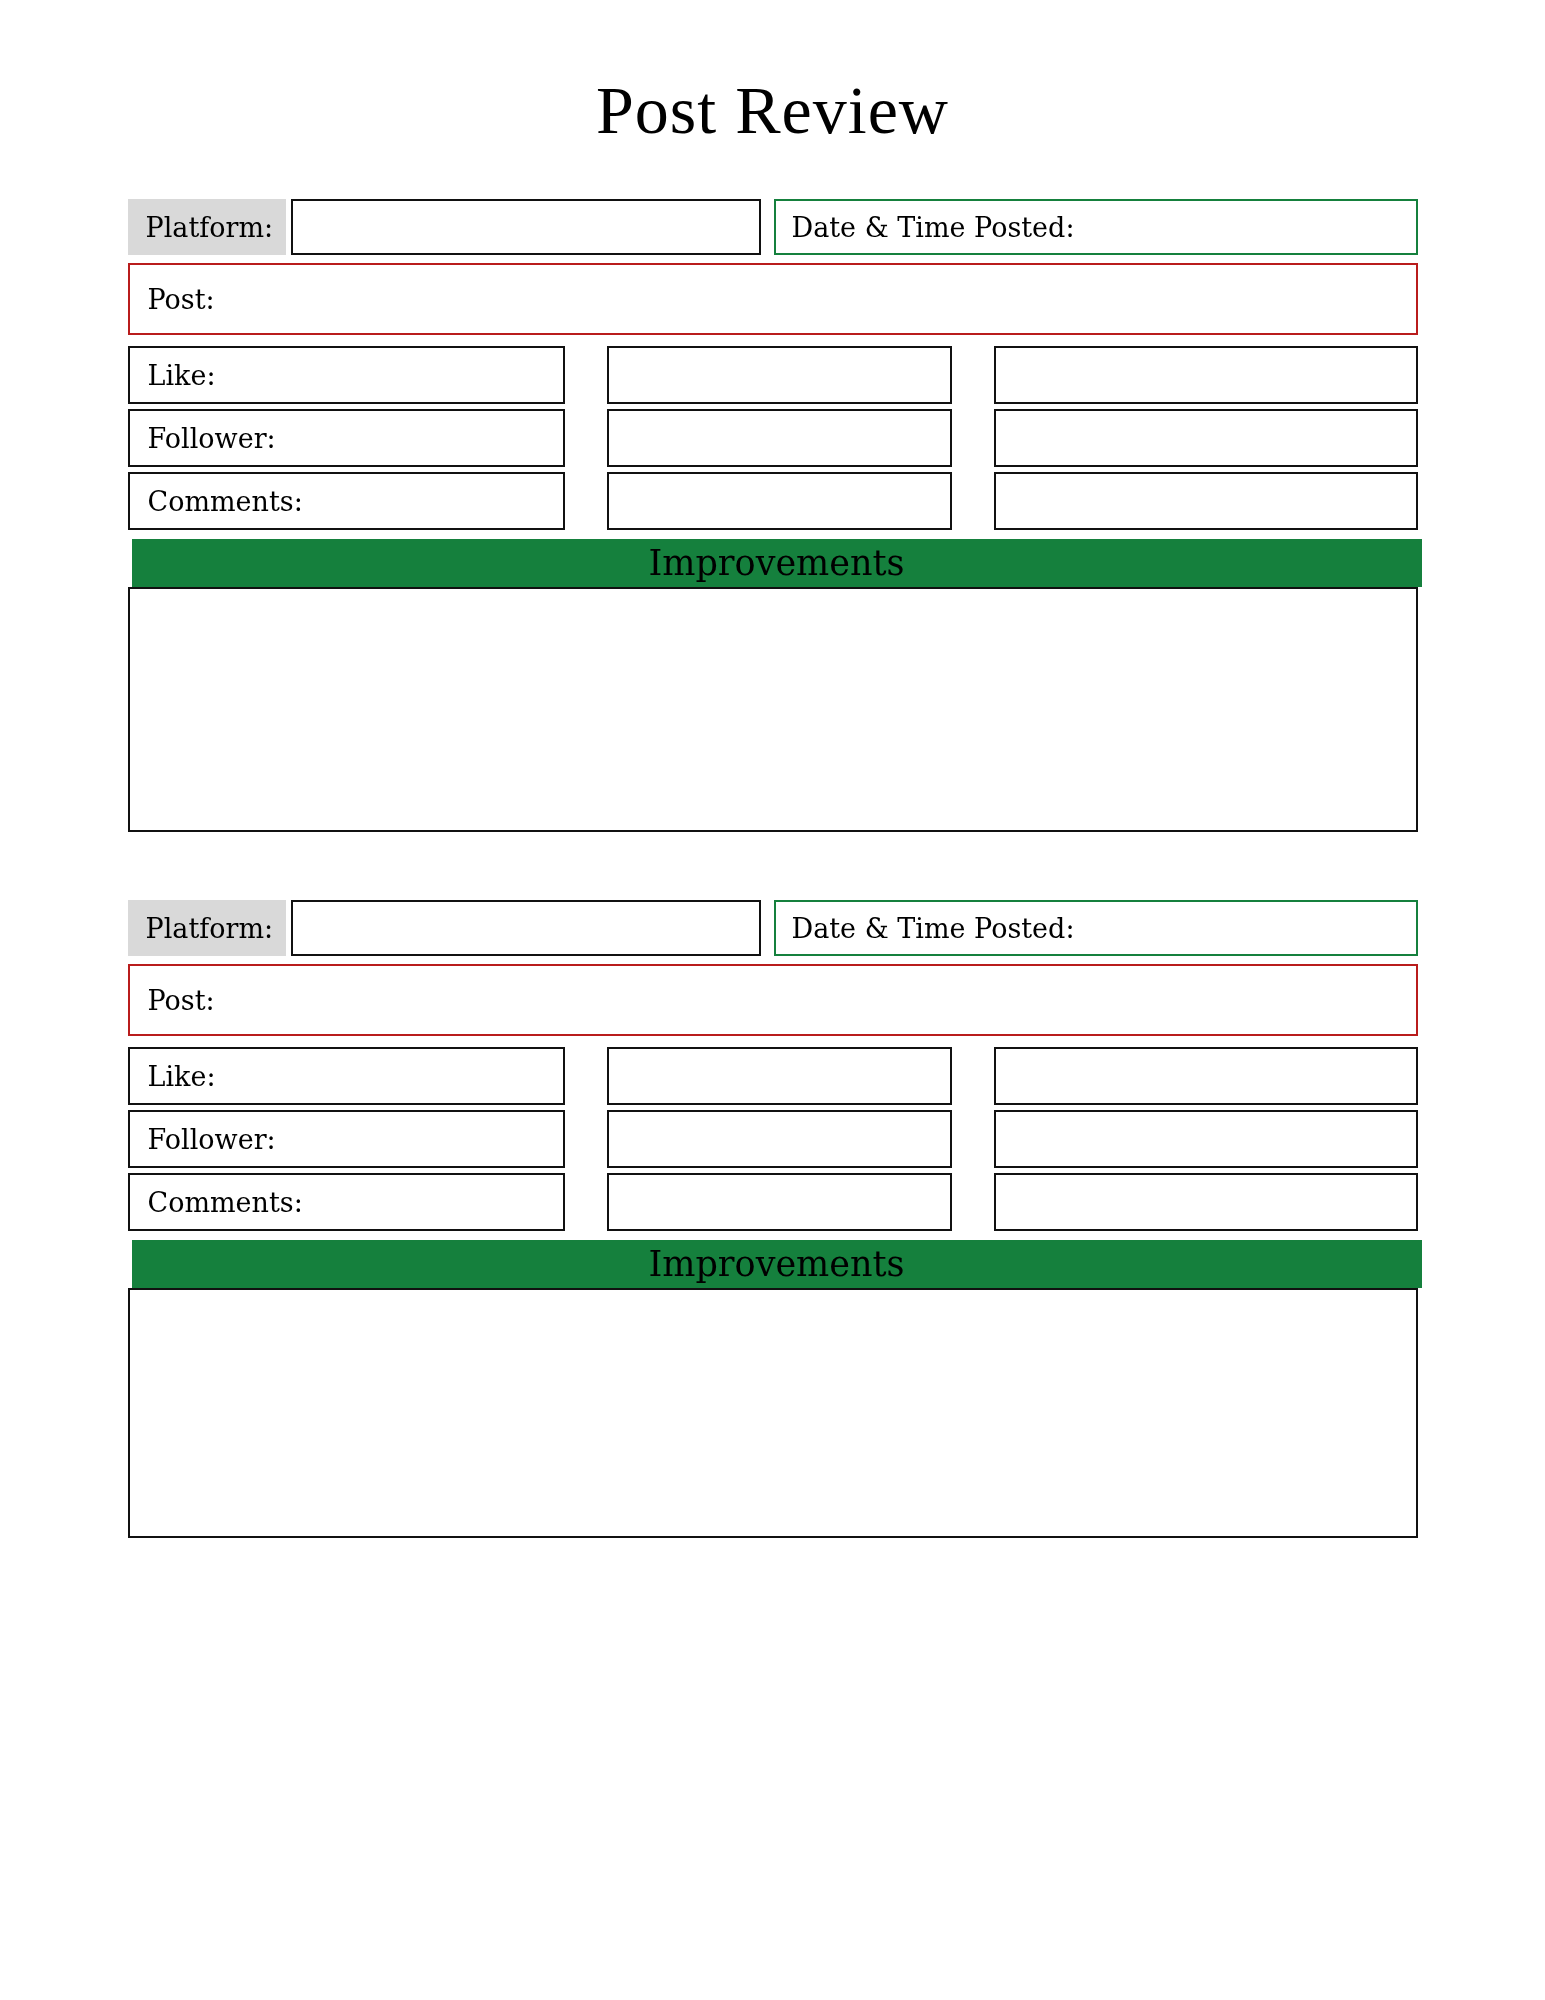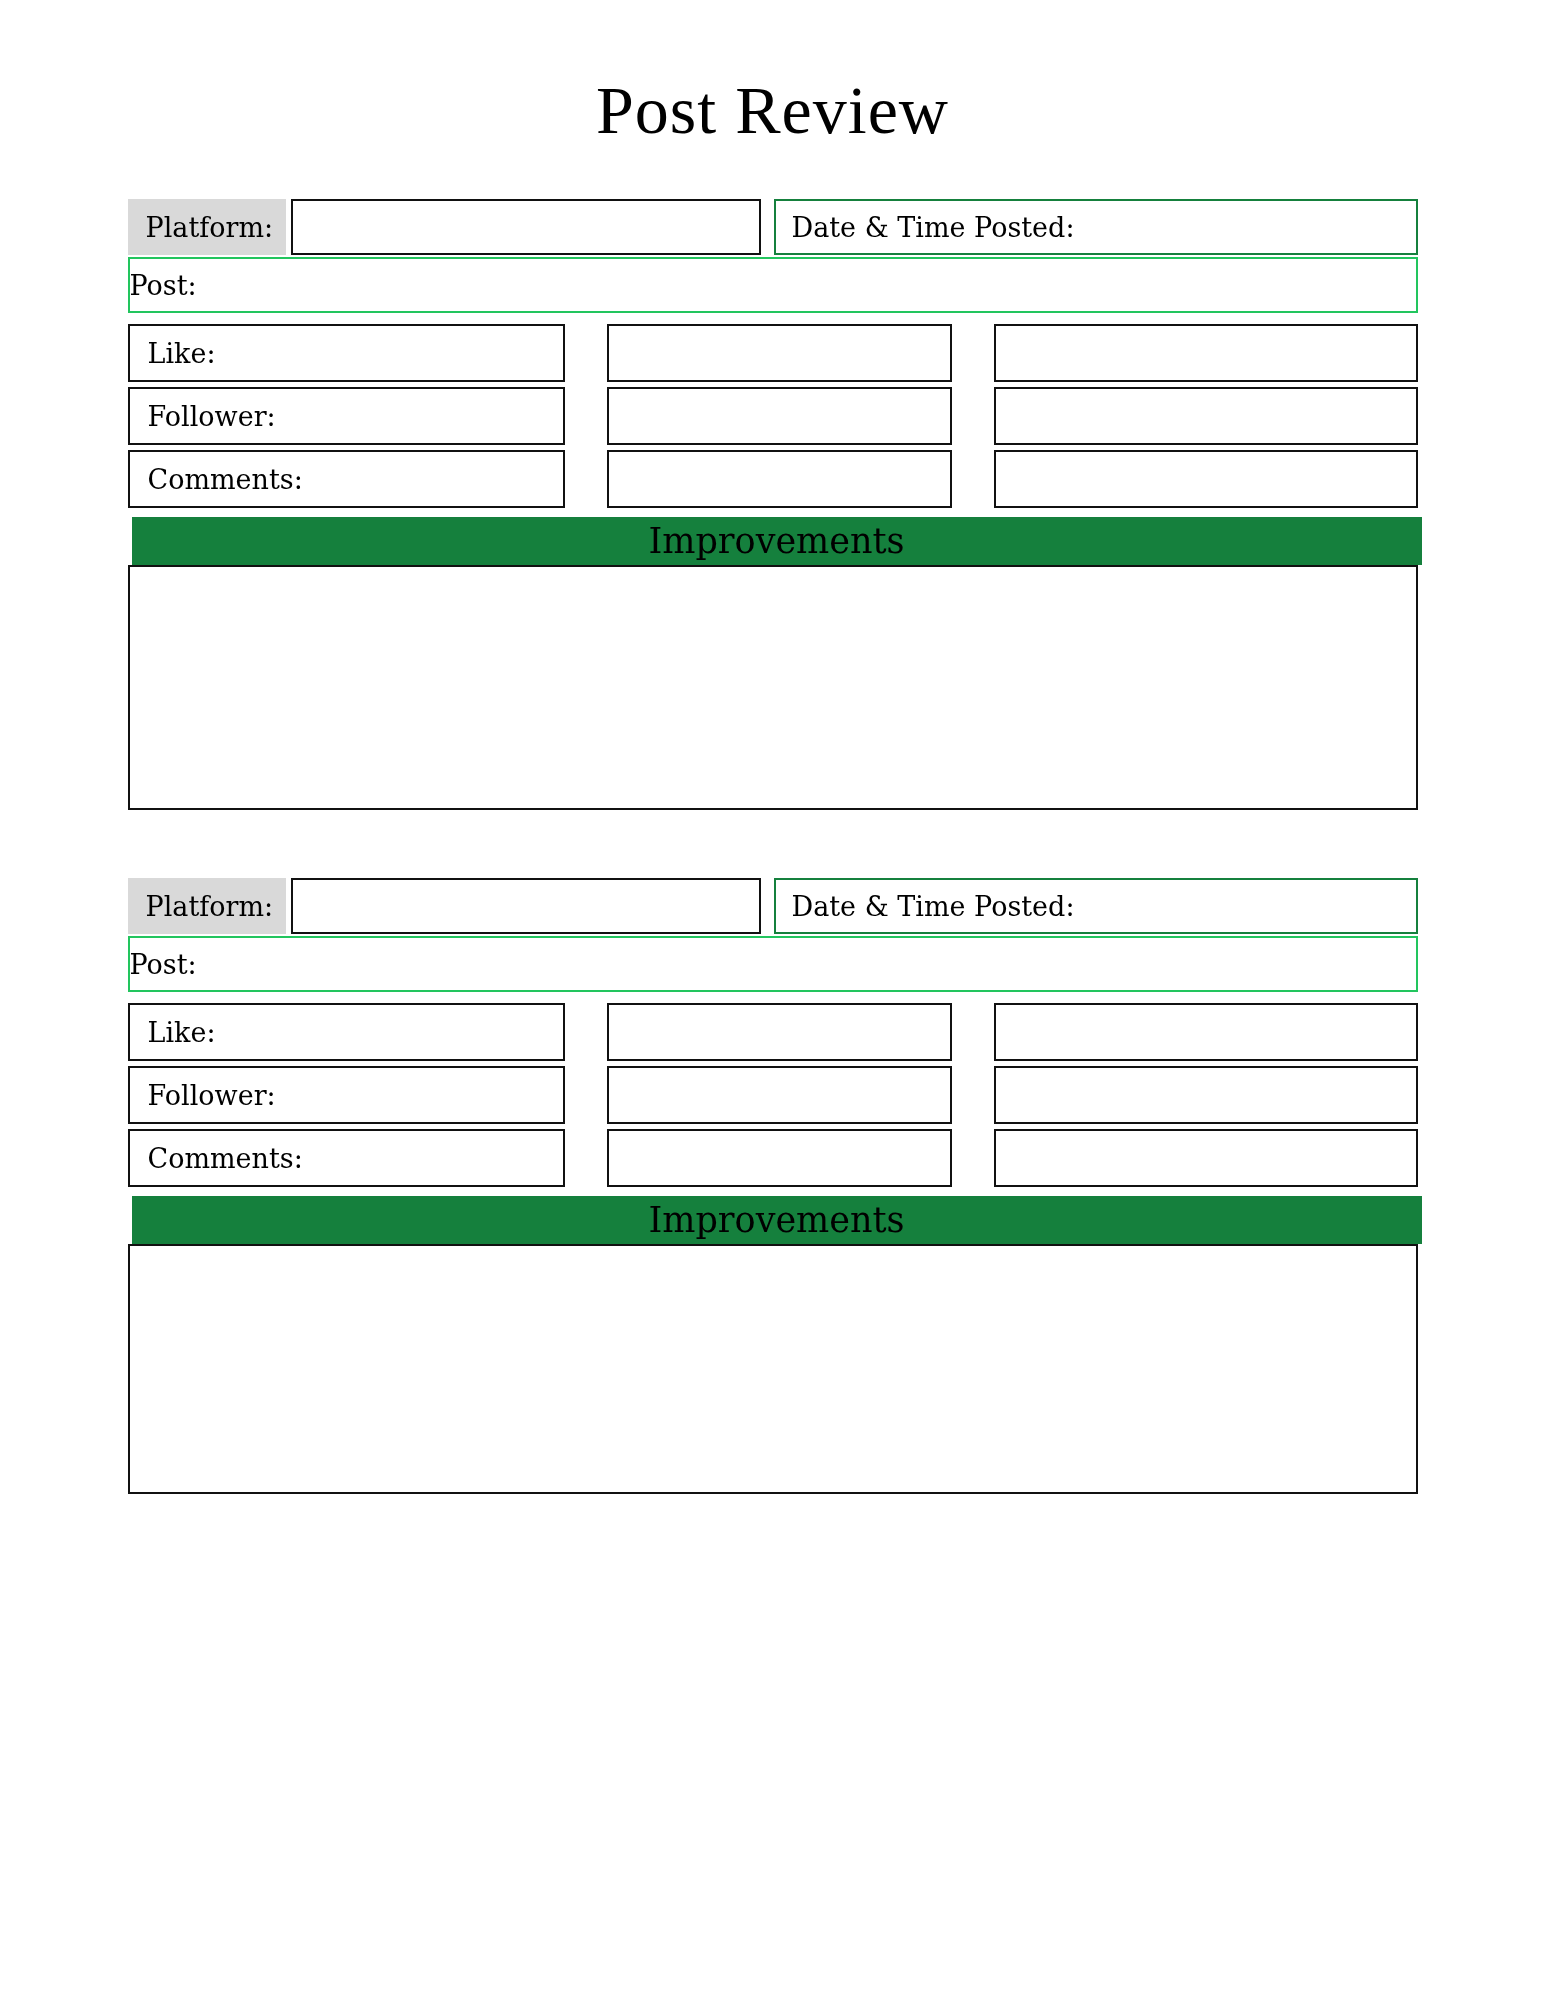--- a/index.html
+++ b/index.html
@@ -46,21 +46,21 @@
   #section-2 { margin-top: 68px; }
 
   
   .row {
     display: flex;
     align-items: stretch;
     margin-bottom: 11px;
   }
 
   
-  .platform-row { margin-bottom: 2px; }
+  .platform-row { margin-bottom: 8px; }
 
   .platform-label {
     box-sizing: border-box;
     background: #d9d9d9;
     border: none;
     width: 158px;
     height: 56px;
     display: flex;
     align-items: center;
     padding-left: 18px;
@@ -87,26 +87,27 @@
     align-items: center;
     padding-left: 16px;
     font-size: 27px;
     white-space: nowrap;
   }
 
   
   .post-row { margin-bottom: 11px; }
   .post-box {
     box-sizing: border-box;
-    border: 2px solid #22c55e;
+    border: 2px solid #b91c1c;
     background: #ffffff;
     width: 100%;
-    height: 56px;
-    display: flex;
-    align-items: center;
+    height: 72px;
+    display: flex;
+    align-items: center;
+    padding-left: 18px;
     font-size: 27px;
   }
 
   
   .metric-row { display: flex; margin-bottom: 5px; gap: 34px; }
   .metric-label {
     box-sizing: border-box;
     border: 2px solid #111111;
     background: #ffffff;
     width: 437px;

